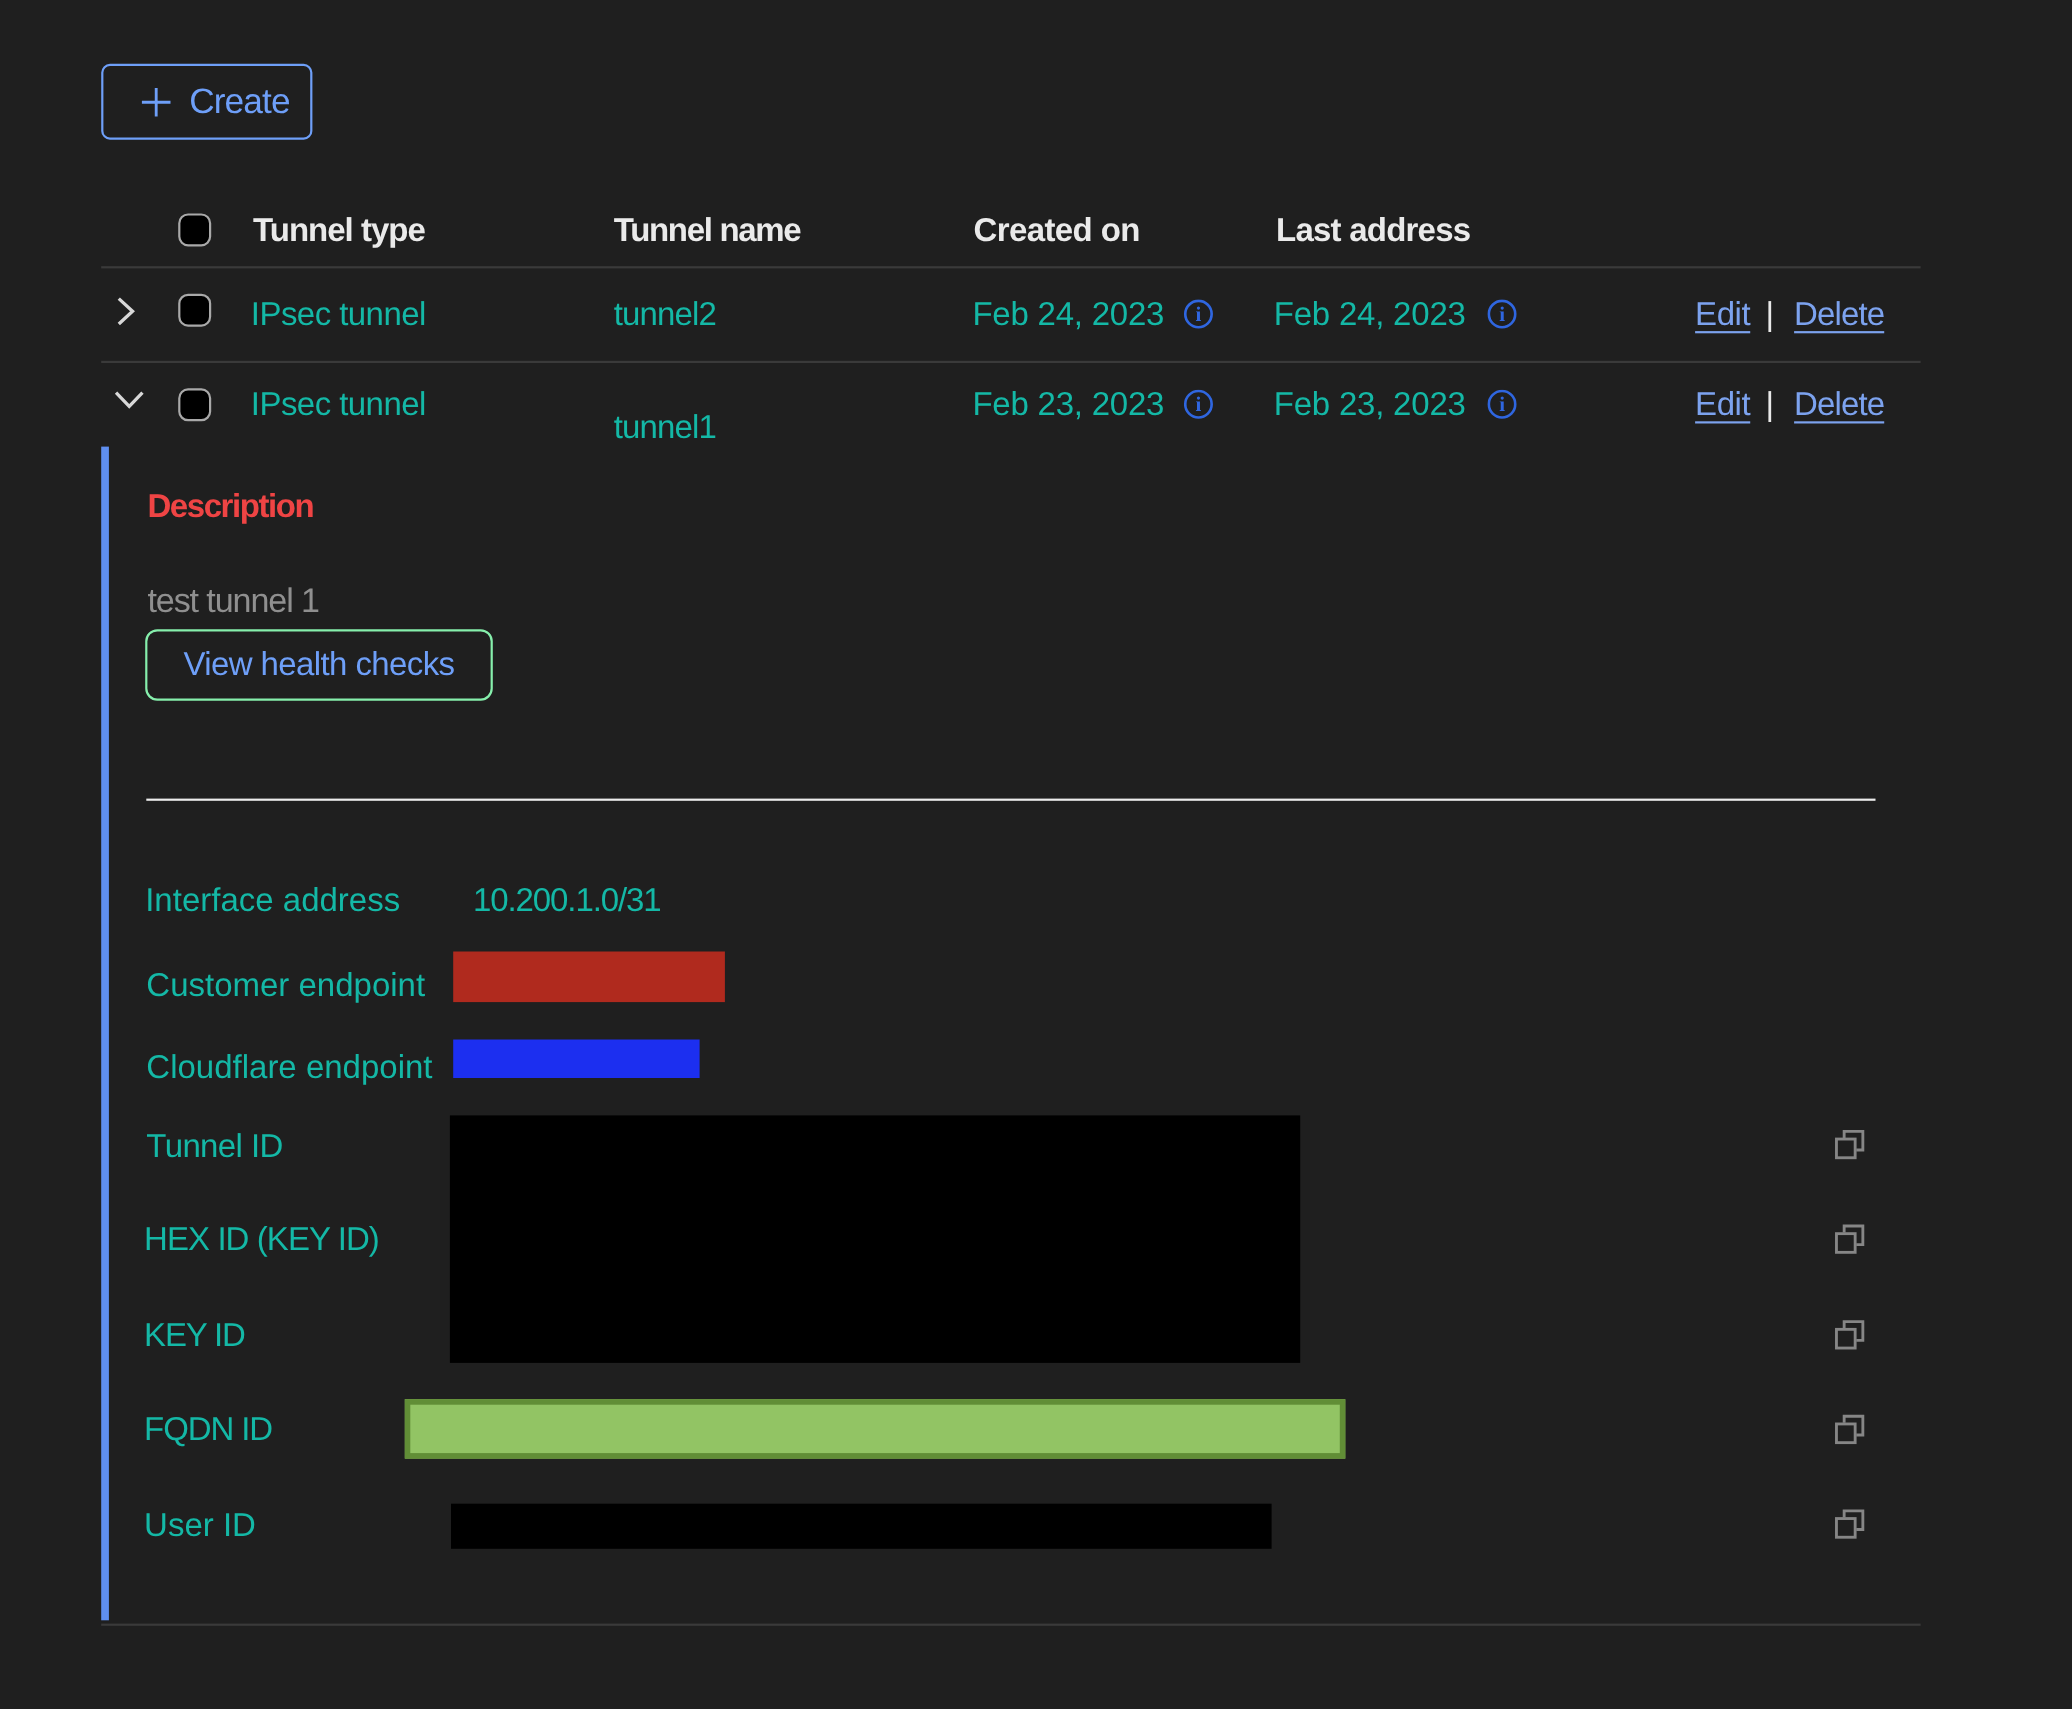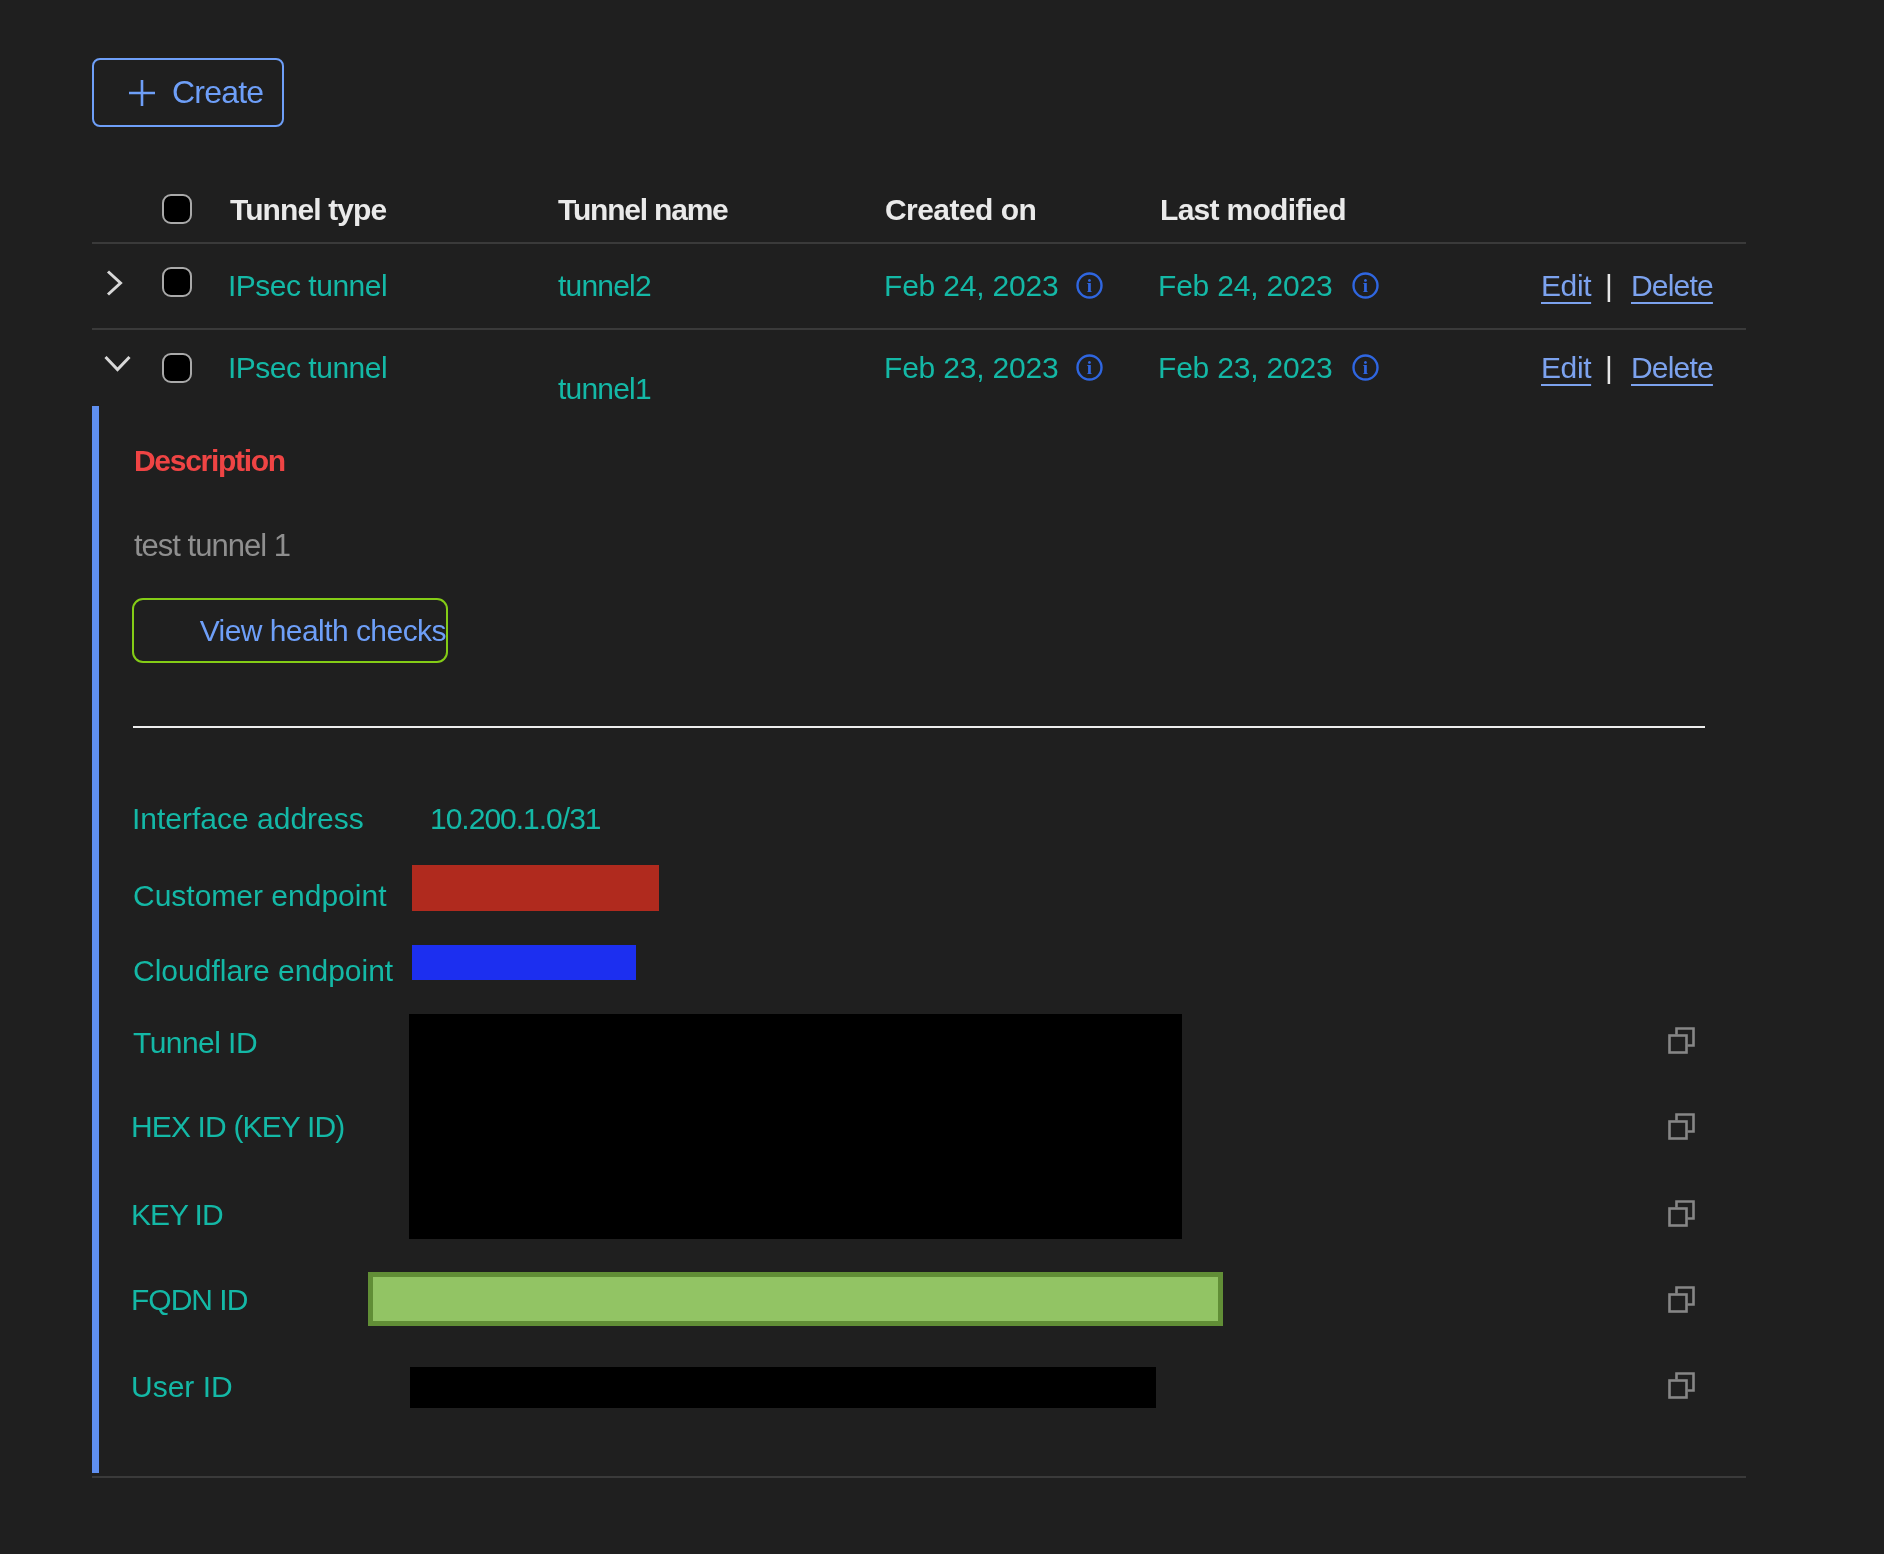--- a/index.html
+++ b/index.html
@@ -19,21 +19,21 @@
   <svg style="margin-left:34px;" width="28" height="28" viewBox="0 0 28 28">
     <path d="M14 1 V27 M1 14 H27" stroke="#6e9ff8" stroke-width="2.6" fill="none"></path>
   </svg>
   <span style="color:#6e9ff8;font-size:32px;letter-spacing:-0.8px;margin-left:16px;">Create</span>
 </div>
 
 <div class="cb" style="left:162px;top:194px;"></div>
 <span class="txt" style="left:230px;top:195px;font-weight:700;color:#eaeaea;font-size:30px;letter-spacing:-0.9px;">Tunnel type</span>
 <span class="txt" style="left:558px;top:195px;font-weight:700;color:#eaeaea;font-size:30px;letter-spacing:-1.2px;">Tunnel name</span>
 <span class="txt" style="left:885px;top:195px;font-weight:700;color:#eaeaea;font-size:30px;letter-spacing:-0.55px;">Created on</span>
-<span class="txt" style="left:1160px;top:195px;font-weight:700;color:#eaeaea;font-size:30px;letter-spacing:-0.7px;">Last modified</span>
+<span class="txt" style="left:1160px;top:195px;font-weight:700;color:#eaeaea;font-size:30px;letter-spacing:-0.7px;">Last address</span>
 
 <div class="sep" style="left:92px;top:242px;width:1654px;"></div>
 
 <svg class="abs" style="left:106px;top:270px;" width="17" height="26" viewBox="0 0 17 26">
   <path d="M2 1.5 L14.5 13 L2 24.5" stroke="#d8d8d8" stroke-width="3" fill="none"></path>
 </svg>
 <div class="cb" style="left:162px;top:267px;"></div>
 <span class="txt" style="left:228px;top:271px;letter-spacing:-0.5px;">IPsec tunnel</span>
 <span class="txt" style="left:558px;top:271px;letter-spacing:-0.8px;">tunnel2</span>
 <span class="txt" style="left:884px;top:271px;letter-spacing:-0.2px;">Feb 24, 2023</span>
@@ -70,21 +70,21 @@
 </svg>
 <span class="txt blueline" style="left:1541px;top:353px;letter-spacing:-0.4px;">Edit</span>
 <span class="txt" style="left:1605px;top:353px;color:#e8e8e8;">|</span>
 <span class="txt blueline" style="left:1631px;top:353px;letter-spacing:-0.8px;">Delete</span>
 
 <div class="abs" style="left:92px;top:406px;width:7px;height:1067px;background:#5f8ff0;"></div>
 
 <span class="txt" style="left:134px;top:446px;font-weight:700;font-size:30px;letter-spacing:-1.3px;color:#ef4444;">Description</span>
 <span class="txt" style="left:134px;top:531px;font-size:31px;letter-spacing:-1.0px;color:#8f8f8f;">test tunnel 1</span>
 
-<div class="abs" style="left:132px;top:598px;width:312px;height:61px;border:2px solid #84cc16;border-radius:11px;display:flex;align-items:center;justify-content:flex-end;">
+<div class="abs" style="left:132px;top:572px;width:312px;height:61px;border:2px solid #86efac;border-radius:11px;display:flex;align-items:center;justify-content:center;">
   <span style="color:#6e9ff8;font-size:30px;letter-spacing:-0.55px;">View health checks</span>
 </div>
 
 <div class="abs" style="left:133px;top:726px;width:1572px;height:2px;background:#ececec;"></div>
 
 <span class="txt" style="left:132px;top:804px;">Interface address</span>
 <span class="txt" style="left:430px;top:804px;letter-spacing:-1px;">10.200.1.0/31</span>
 
 <span class="txt" style="left:133px;top:881px;">Customer endpoint</span>
 <div class="abs" style="left:412px;top:865px;width:247px;height:46px;background:#b02a1e;"></div>

